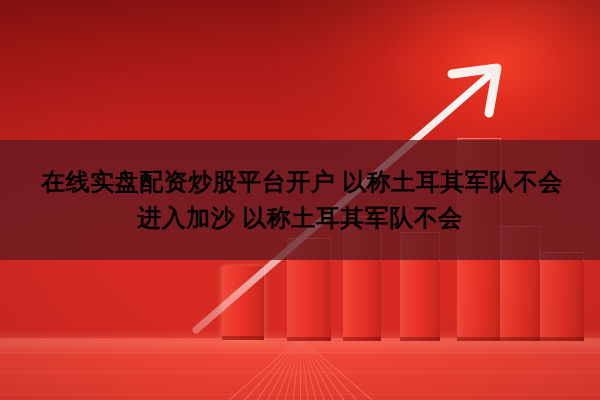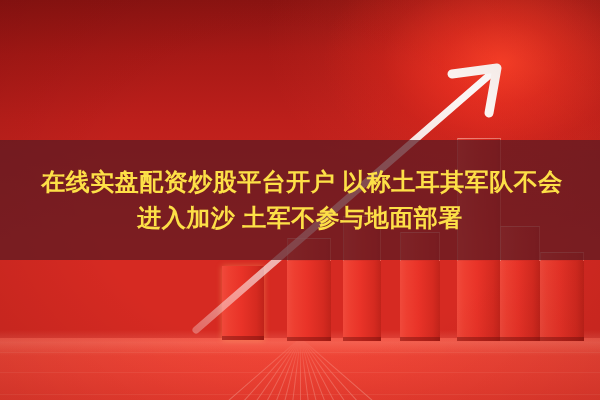--- a/index.html
+++ b/index.html
@@ -175,21 +175,21 @@
     position: absolute;
     left: 0; top: 140px;
     width: 600px; height: 120px;
     display: flex;
     flex-direction: column;
     align-items: center;
     justify-content: center;
     gap: 6px;
   }
   .hl-line {
-    color: #fde047;
+    color: #000000;
     font-size: 24px;
     font-weight: bold;
     letter-spacing: 0.5px;
     line-height: 30px;
     white-space: nowrap;
     text-align: center;
   }
   .hl-line.l1 { padding-left: 4px; }
 </style>
 </head>
@@ -261,16 +261,16 @@
       <path d="M 196 330 L 493 72" stroke="url(#shaftGrad)" stroke-width="7" stroke-linecap="round" fill="none"></path>
       <path d="M 452 74 L 497 68 L 489 113" stroke="#fdf6f3" stroke-width="9" stroke-linecap="round" stroke-linejoin="round" fill="none"></path>
     </svg>
   </div>
 
   <div class="vignette"></div>
 
   <div class="band"></div>
   <div class="band-text">
     <div class="hl-line l1">在线实盘配资炒股平台开户 以称土耳其军队不会</div>
-    <div class="hl-line l2">进入加沙 土军不参与地面部署</div>
+    <div class="hl-line l2">进入加沙 以称土耳其军队不会</div>
   </div>
 
 </div>
 
 </body></html>

